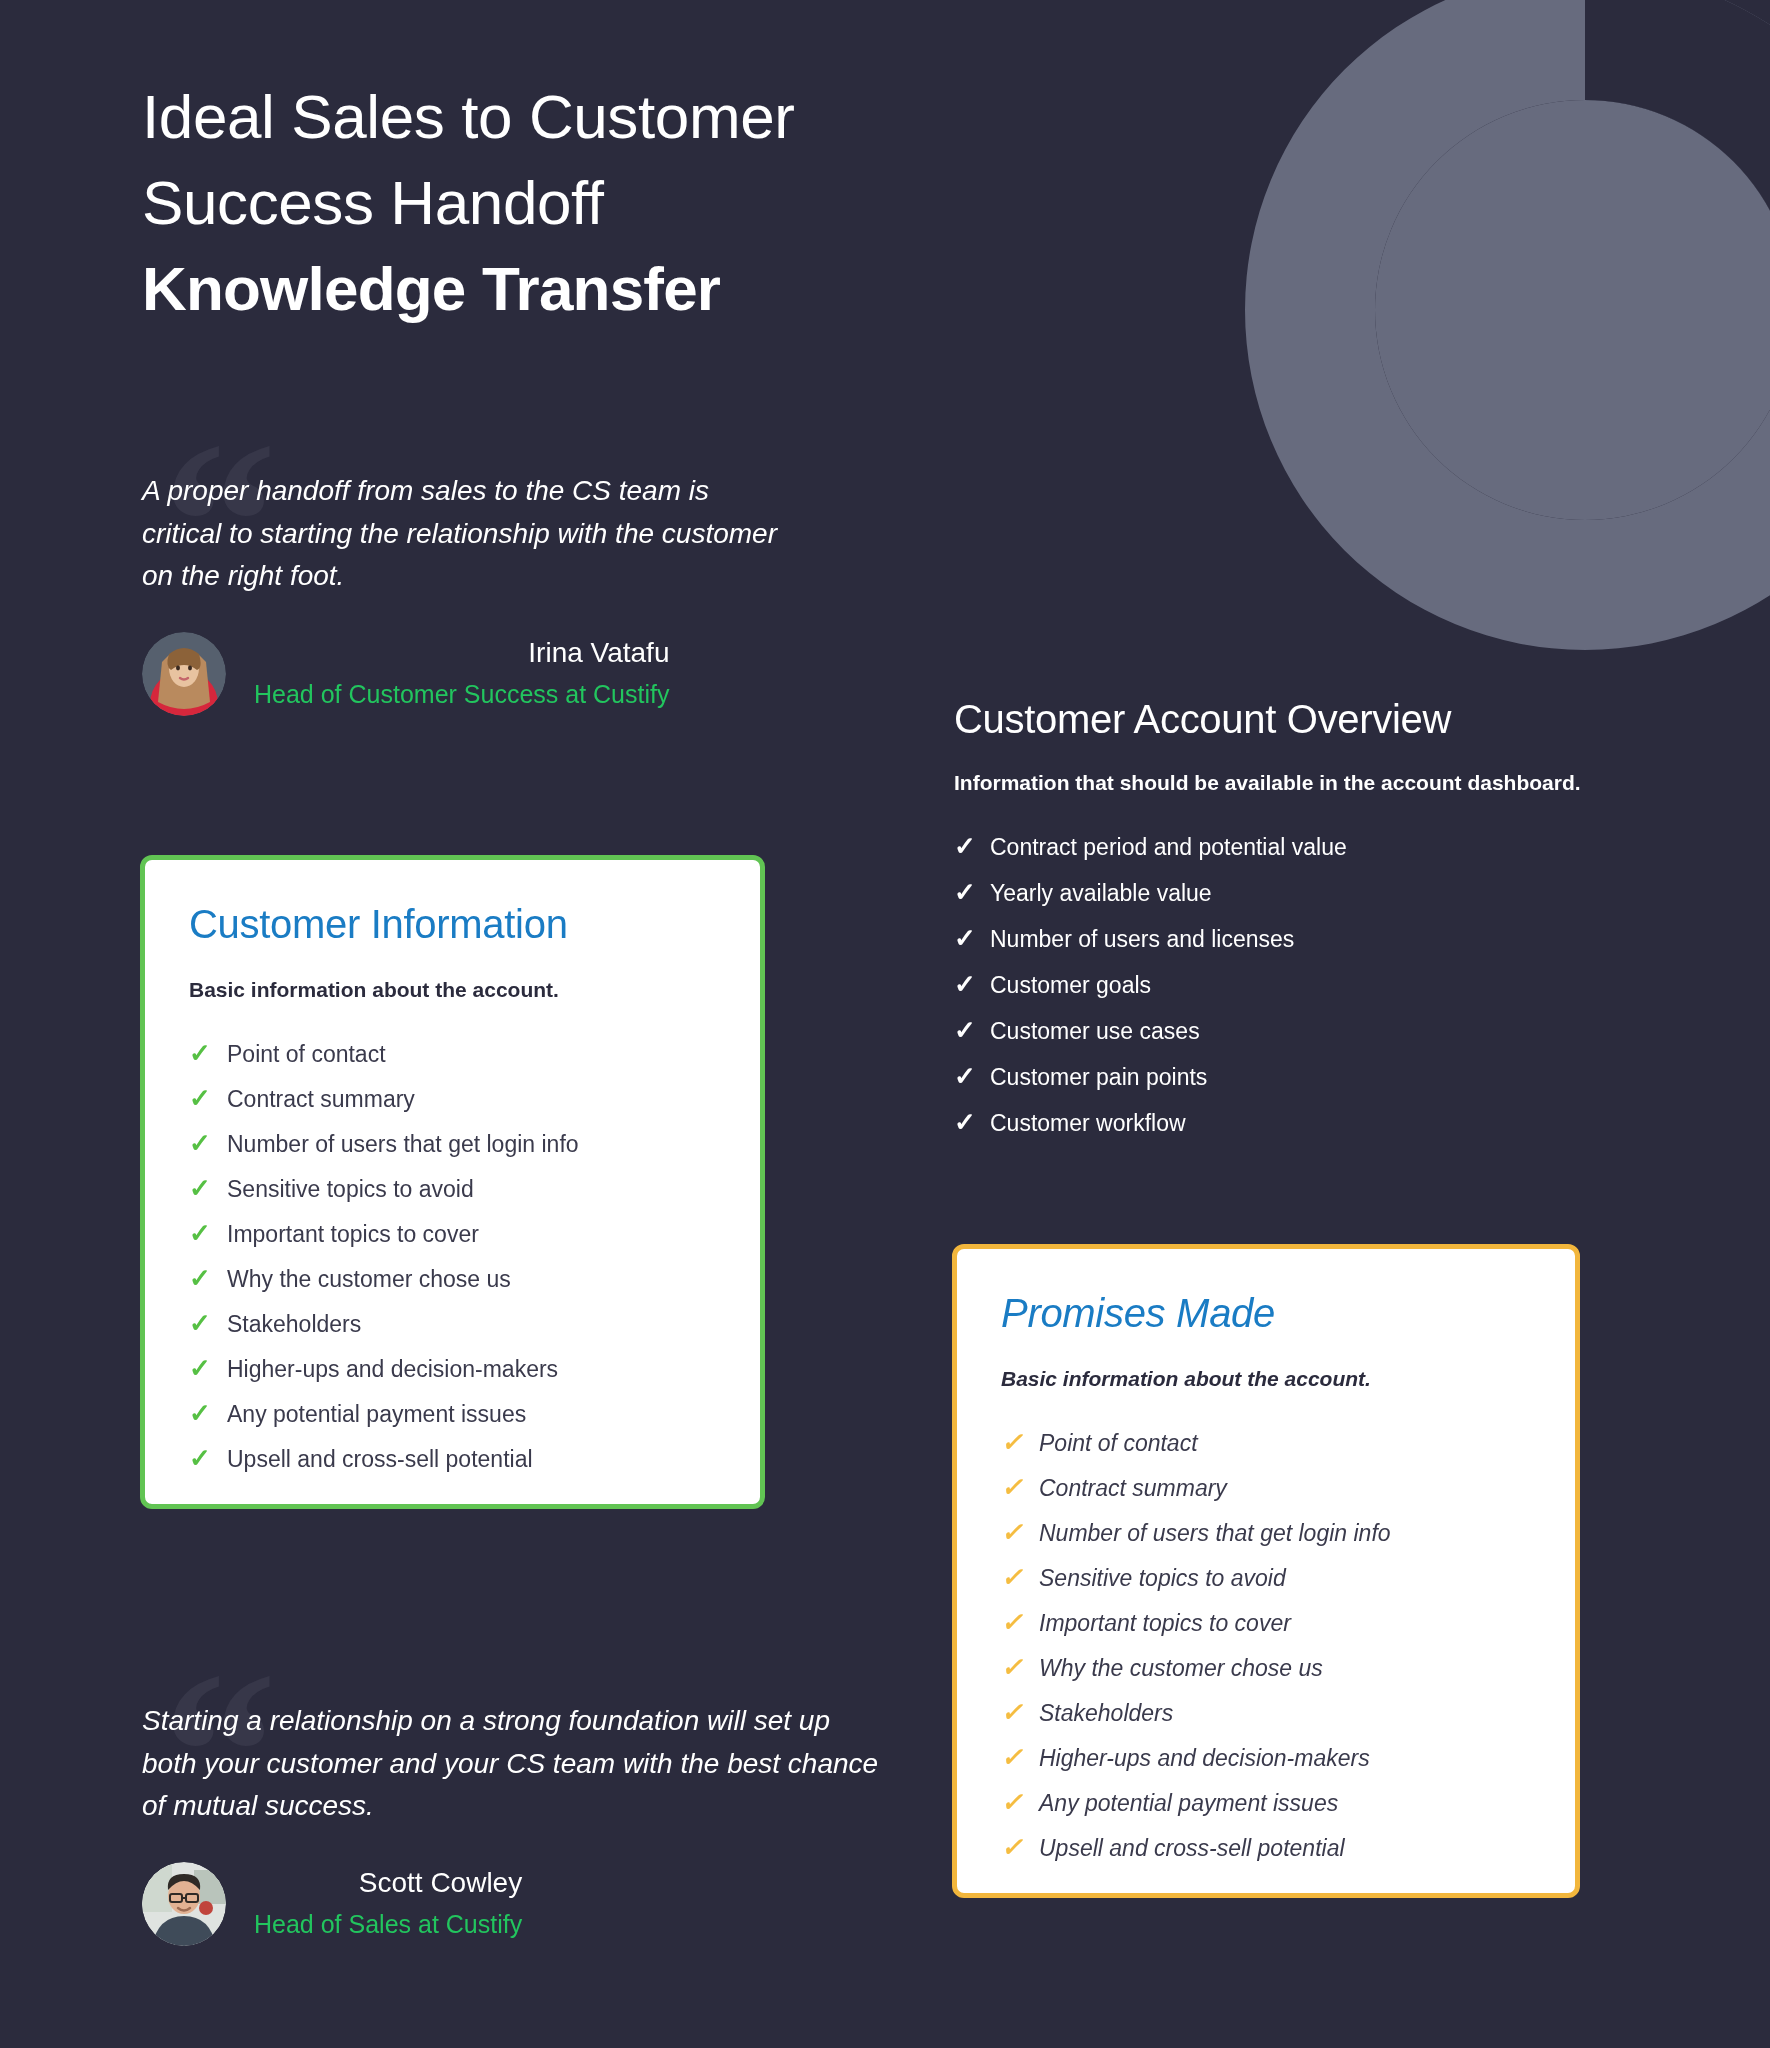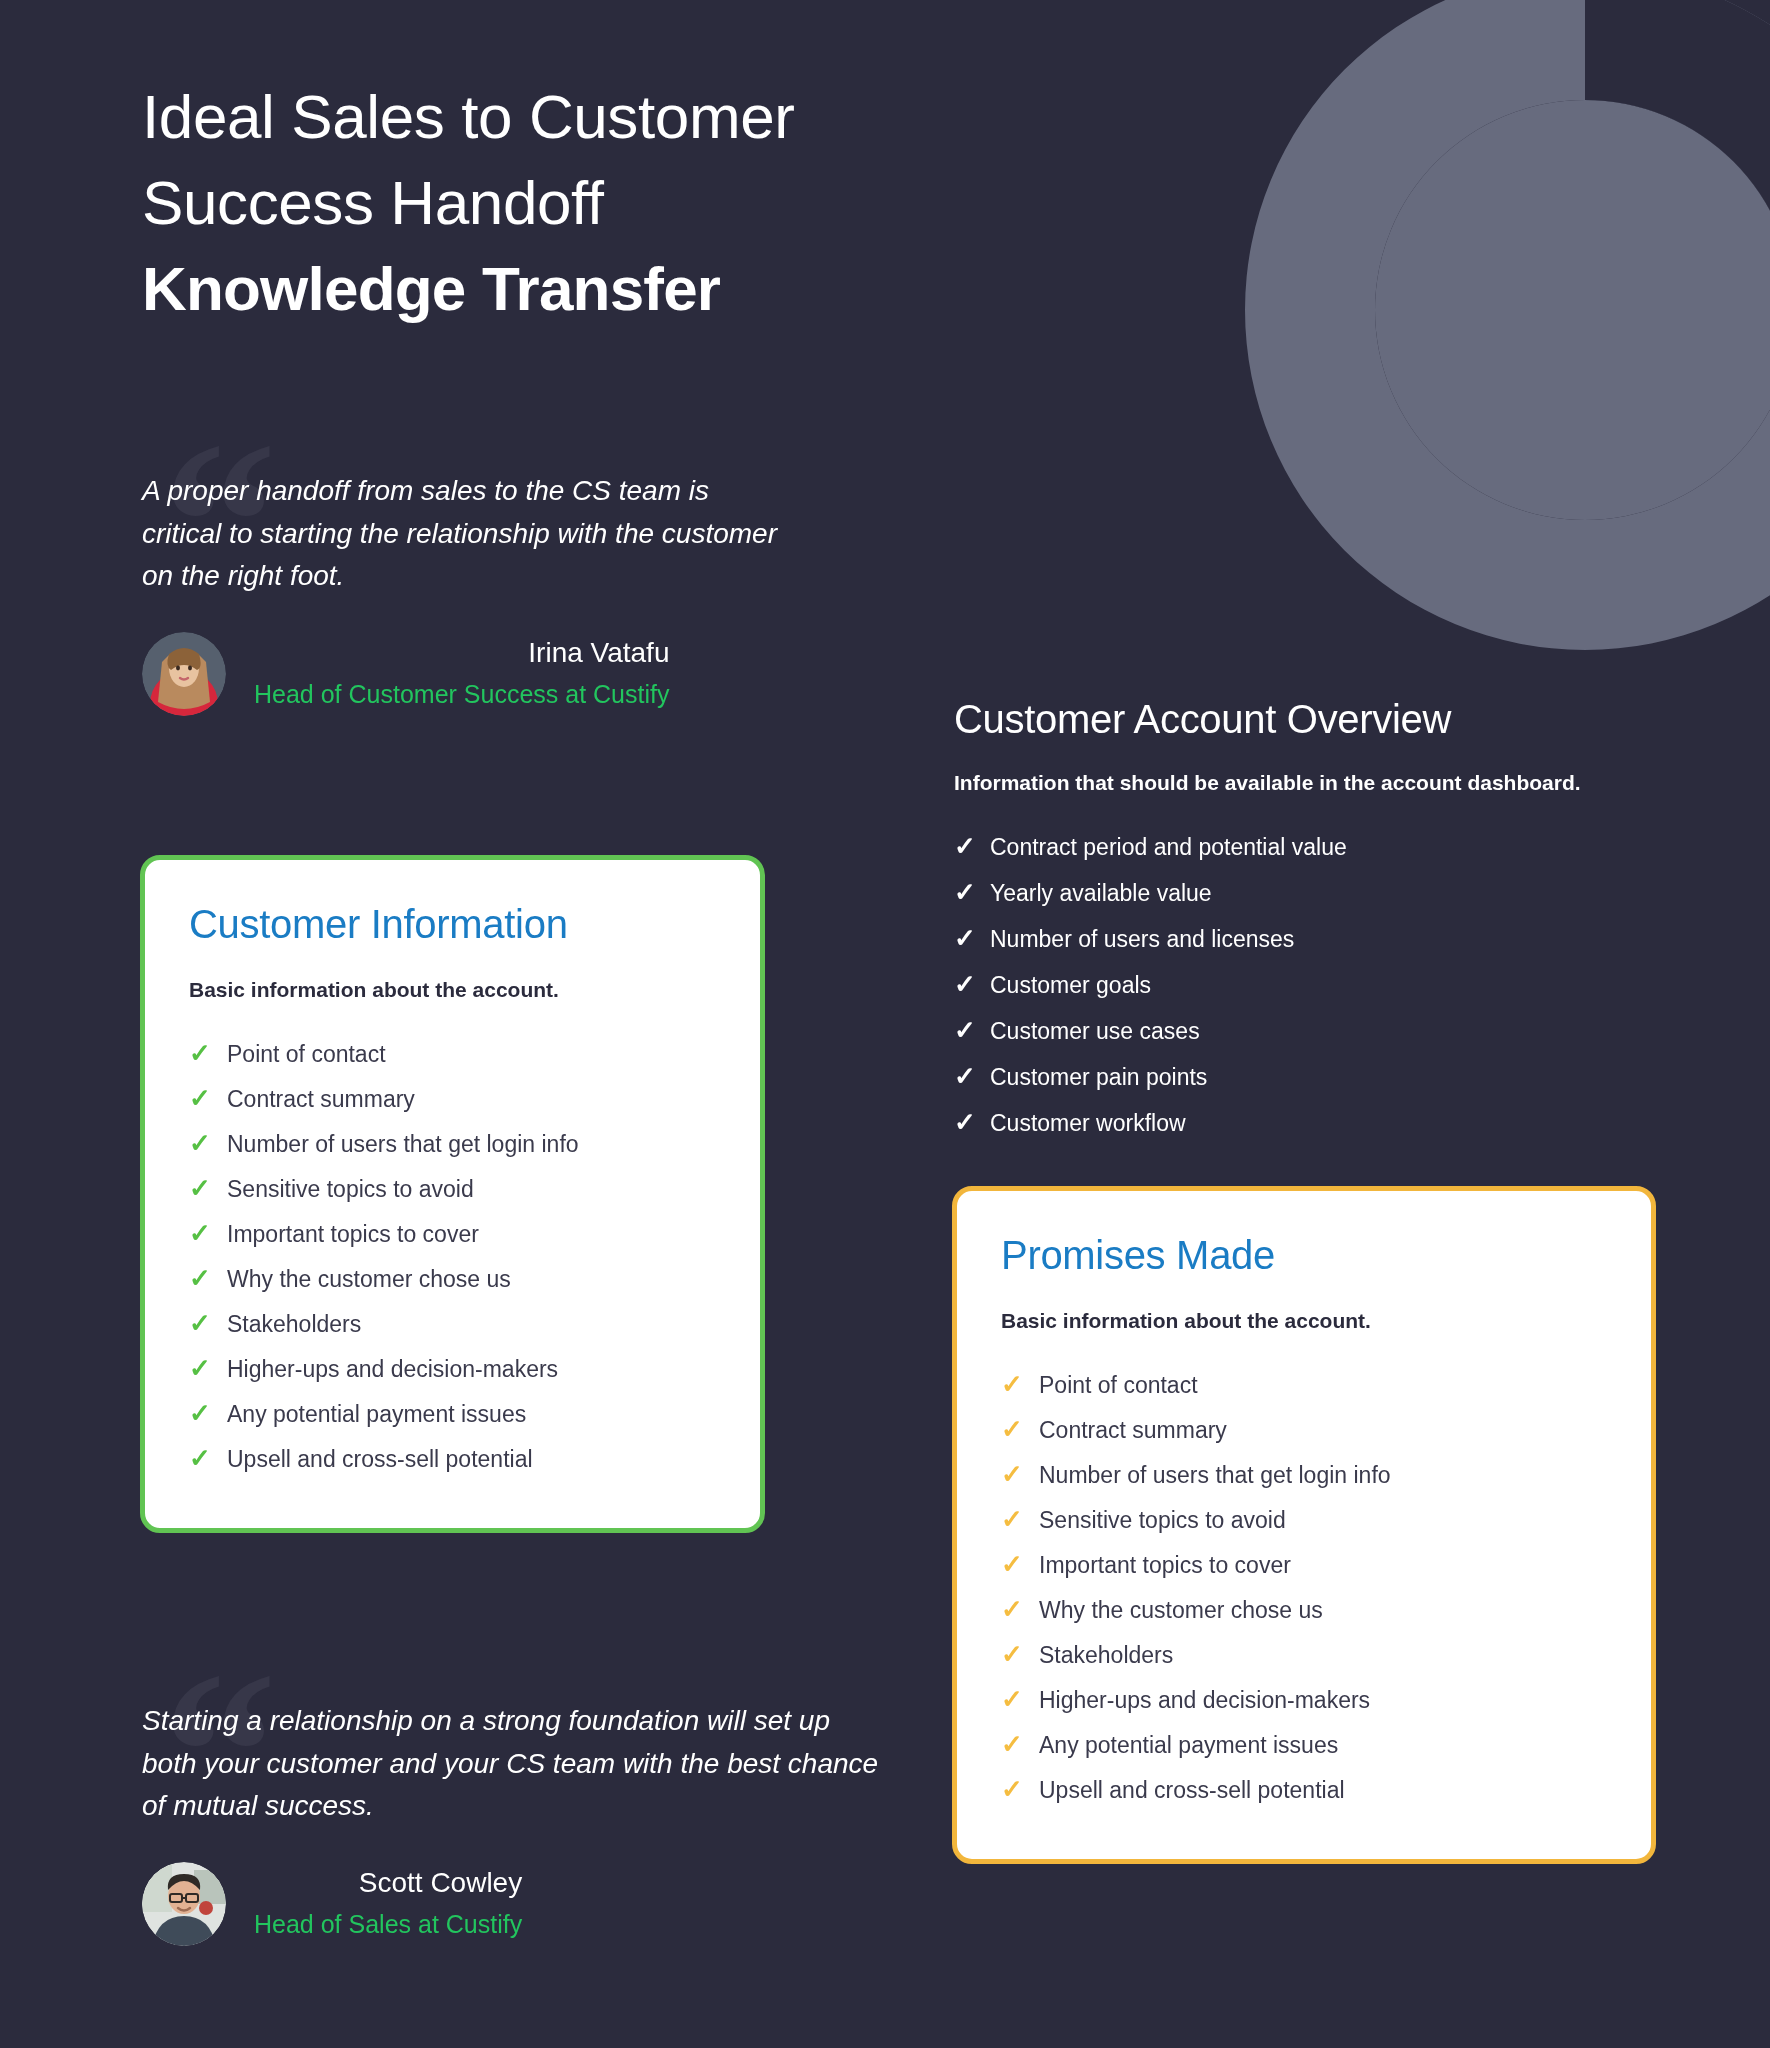--- a/index.html
+++ b/index.html
@@ -101,22 +101,22 @@
     color: #22c55e;
     font-weight: 400;
     line-height: 1.45;
     margin-top: 4px;
   }
 
   
   .card {
     position: absolute;
     background: #ffffff;
-    border-radius: 20px;
-    padding: 40px 44px 48px 44px;
+    border-radius: 12px;
+    padding: 40px 44px 24px 44px;
   }
   .card.green  { border: 5px solid #62c martingale; }
   .card.green  { border: 5px solid #61c453; }
   .card.amber  { border: 5px solid #f2b63c; }
   .card-title {
     font-size: 40px;
     font-weight: 400;
     color: #1a7cc4;
     line-height: 1.2;
     letter-spacing: -0.3px;
@@ -340,21 +340,21 @@
           <span class="tick">✓</span>
           <span>Customer pain points</span>
         </li>
       <li>
           <span class="tick">✓</span>
           <span>Customer workflow</span>
         </li>
     </ul>
   </div>
 
-  <div class="card amber" style="left:952px; top:1186px; width:704px;">
+  <div class="card amber" style="left:952px; top:1244px; width:628px;font-style:italic;">
     <div class="card-title">Promises Made</div>
     <div class="card-sub">Basic information about the account.</div>
     <ul class="card-list">
       <li>
           <span class="tick">✓</span>
           <span>Point of contact</span>
         </li>
       <li>
           <span class="tick">✓</span>
           <span>Contract summary</span>

